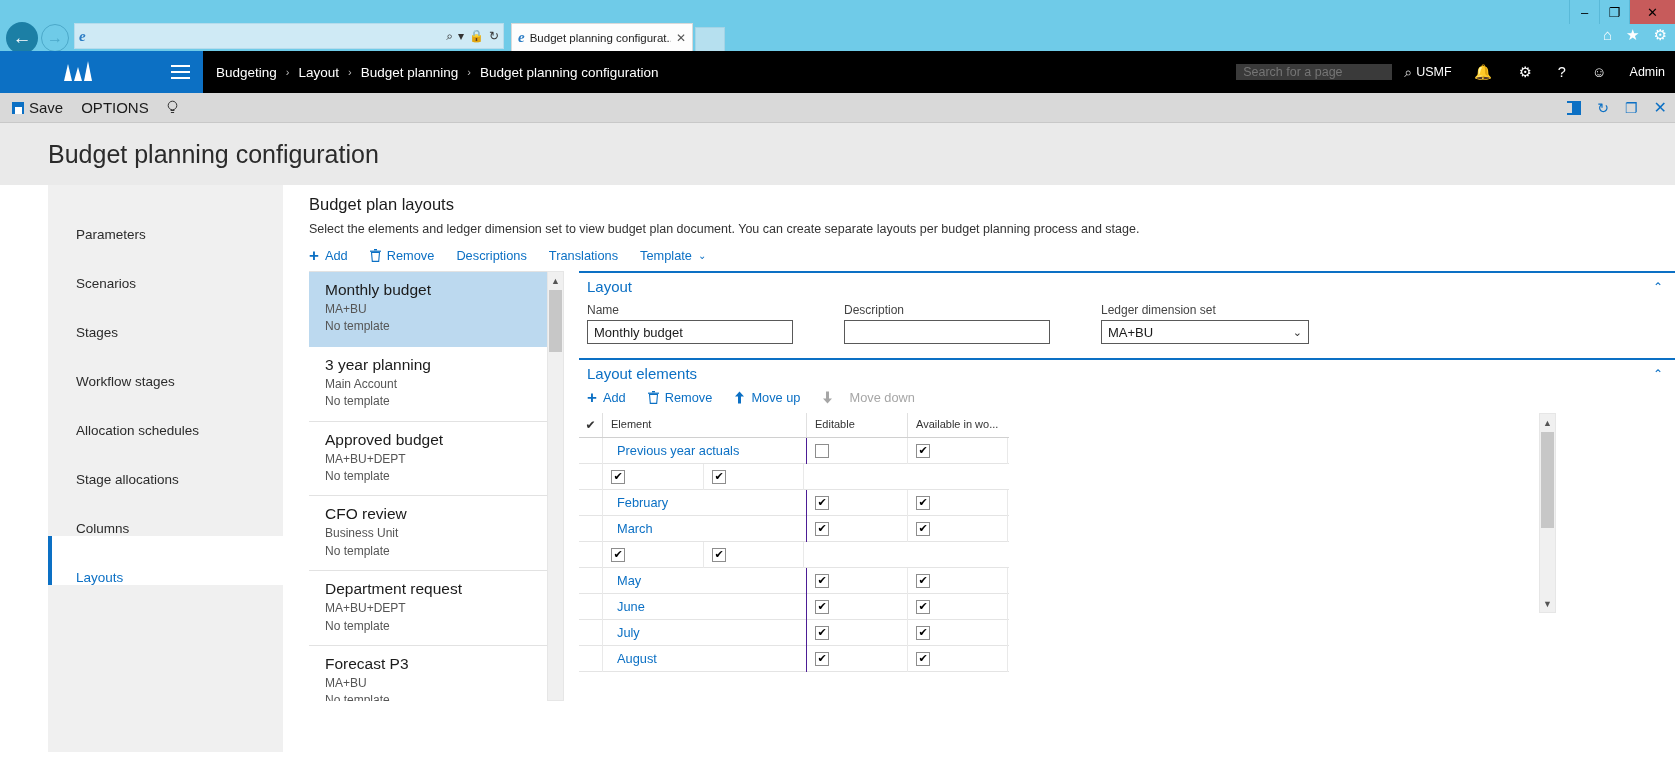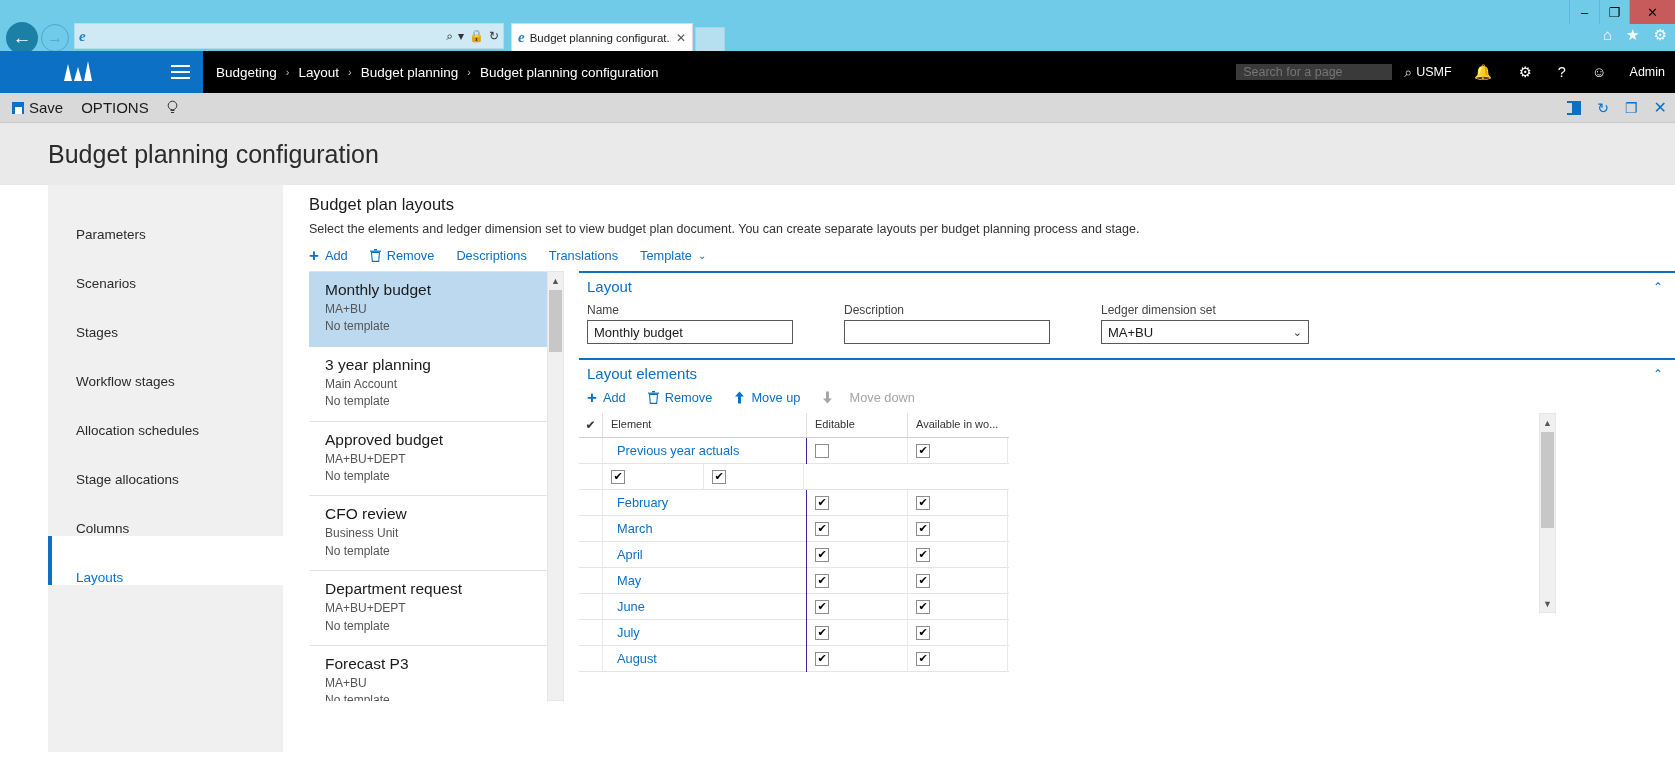--- a/index.html
+++ b/index.html
@@ -482,21 +482,20 @@
                 <div class="gr-el">March</div>
                 <div class="gr-ed">
                     <span class="cb">✔</span>
                   </div>
                 <div class="gr-av">
                     <span class="cb">✔</span>
                   </div>
               </div>
               <div class="grid-row">
                 <div class="gr-check"></div>
-                <div class="gr-el">April</div>
                 <div class="gr-ed">
                     <span class="cb">✔</span>
                   </div>
                 <div class="gr-av">
                     <span class="cb">✔</span>
                   </div>
               </div>
               <div class="grid-row">
                 <div class="gr-check"></div>
                 <div class="gr-el">May</div>

